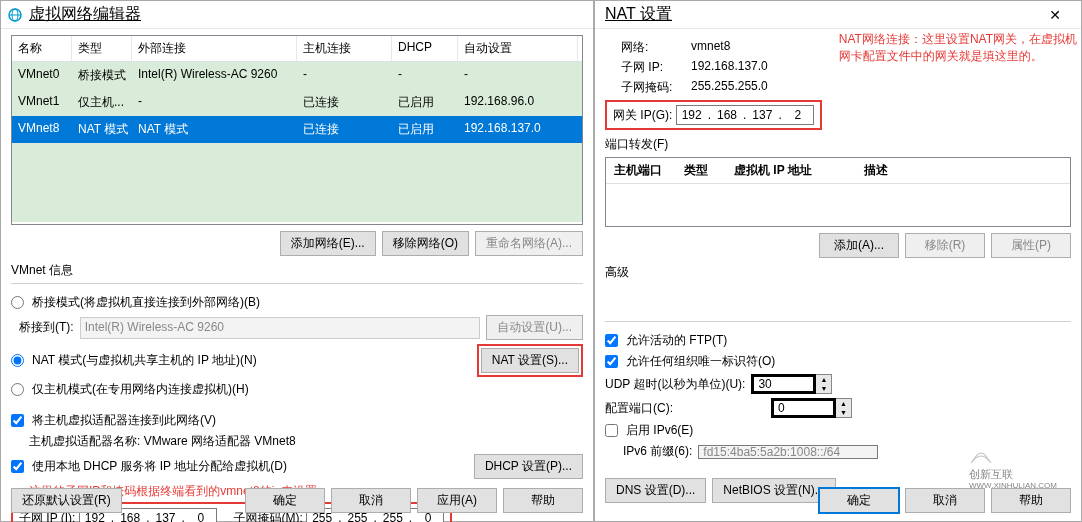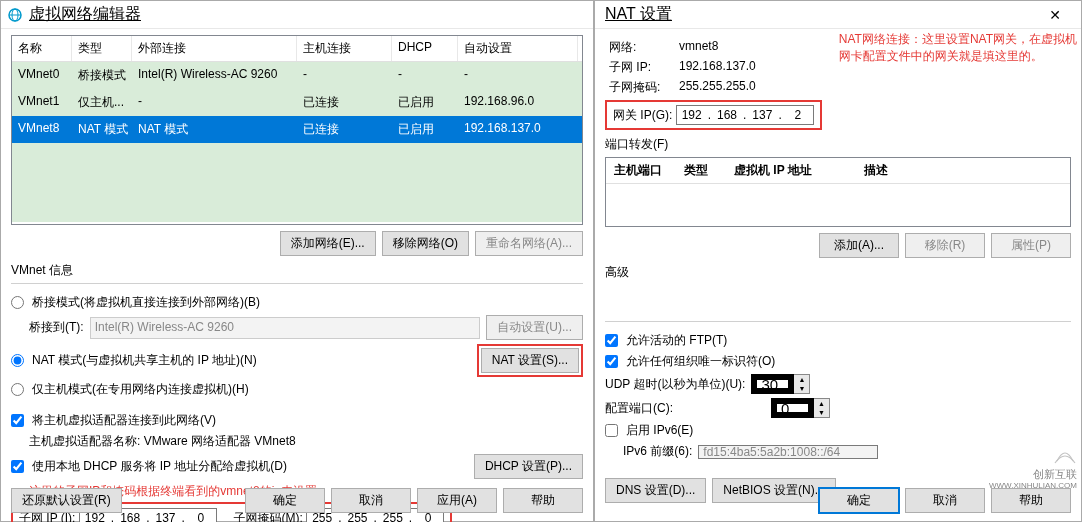--- a/index.html
+++ b/index.html
@@ -35,28 +35,28 @@
 .radio-line input, .check-line input { margin-right: 4px; }
 .inline-row { display: flex; align-items: center; gap: 6px; margin: 4px 0; }
 .select { flex: 1; border: 1px solid #ccc; background: #f3f3f3; padding: 2px 4px; color: #888; height: 22px; }
 .ip-box { display: inline-flex; border: 1px solid #7a7a7a; background: #fff; height: 20px; align-items: center; }
 .ip-box input { width: 30px; border: none; text-align: center; font-size: 12px; outline: none; }
 .ip-box .dot { padding: 0 1px; }
 .red-box { border: 2px solid #e53935; padding: 2px; display: inline-block; }
 .red-text { color: #e53935; font-size: 12px; }
 .footer { position: absolute; bottom: 8px; left: 10px; right: 10px; display: flex; justify-content: space-between; align-items: center; }
 .footer .btns { display: flex; gap: 6px; }
-.info-grid { display: grid; grid-template-columns: 70px 1fr; row-gap: 3px; font-size: 12px; margin: 4px 4px; }
+.info-grid { display: grid; grid-template-columns: 70px 1fr; row-gap: 3px; font-size: 12px; margin: 4px 16px; }
 .nat-table { border: 1px solid #828790; height: 70px; margin: 4px 0; font-weight: bold; }
 .nat-table-header { display: flex; border-bottom: 1px solid #e0e0e0; }
 .nat-table-header > div { padding: 4px 8px; font-size: 12px; }
 .nt-col1 { width: 70px; } .nt-col2 { width: 50px; } .nt-col3 { width: 130px; } .nt-col4 { flex: 1; }
-.num-input { border: 6px solid #000000; width: 43px; height: 20px; padding: 0 4px; font-size: 15px; }
+.num-input { border: 3px solid #000000; width: 65px; height: 20px; padding: 0 4px; font-size: 12px; }
 .text-input { border: 1px solid #7a7a7a; height: 14px; padding: 0 4px; font-size: 12px; width: 180px; }
-.watermark { position: absolute; right: 4px; bottom: 30px; opacity: 0.5; font-size: 11px; text-align: right; line-height: 1.2; }
+.watermark { position: absolute; right: 24px; bottom: 30px; opacity: 0.5; font-size: 11px; text-align: left; line-height: 1.2; }
 .spinner { display: inline-flex; align-items: stretch; }
 .spinner .spin-btns { display: flex; flex-direction: column; border: 1px solid #888; border-left: none; width: 16px; }
 .spinner .spin-btns span { height: 9px; font-size: 7px; line-height: 9px; text-align: center; background: #e8e8e8; cursor: pointer; }
 .redtext-annot { position: absolute; }
 </style>
 </head>
 <body>
 
 <div class="container">
 
@@ -113,21 +113,21 @@
         <button class="btn">移除网络(O)</button>
         <button class="btn disabled">重命名网络(A)...</button>
       </div>
 
       <div class="group-label">VMnet 信息</div>
       <div style="border-top:1px solid #d0d0d0; padding-top:6px;">
         <div class="radio-line">
           <input type="radio" style="">
           <span>桥接模式(将虚拟机直接连接到外部网络)(B)</span>
         </div>
-        <div class="inline-row" style="margin-left:18px;">
+        <div class="inline-row" style="margin-left:8px;">
           <span>桥接到(T):</span>
           <div class="select">Intel(R) Wireless-AC 9260</div>
           <button class="btn disabled">自动设置(U)...</button>
         </div>
         <div class="radio-line">
           <input type="radio" checked="" style="">
           <span>NAT 模式(与虚拟机共享主机的 IP 地址)(N)</span>
           <span style="flex:1"></span>
           <span class="red-box"><button class="btn">NAT 设置(S)...</button></span>
         </div>

